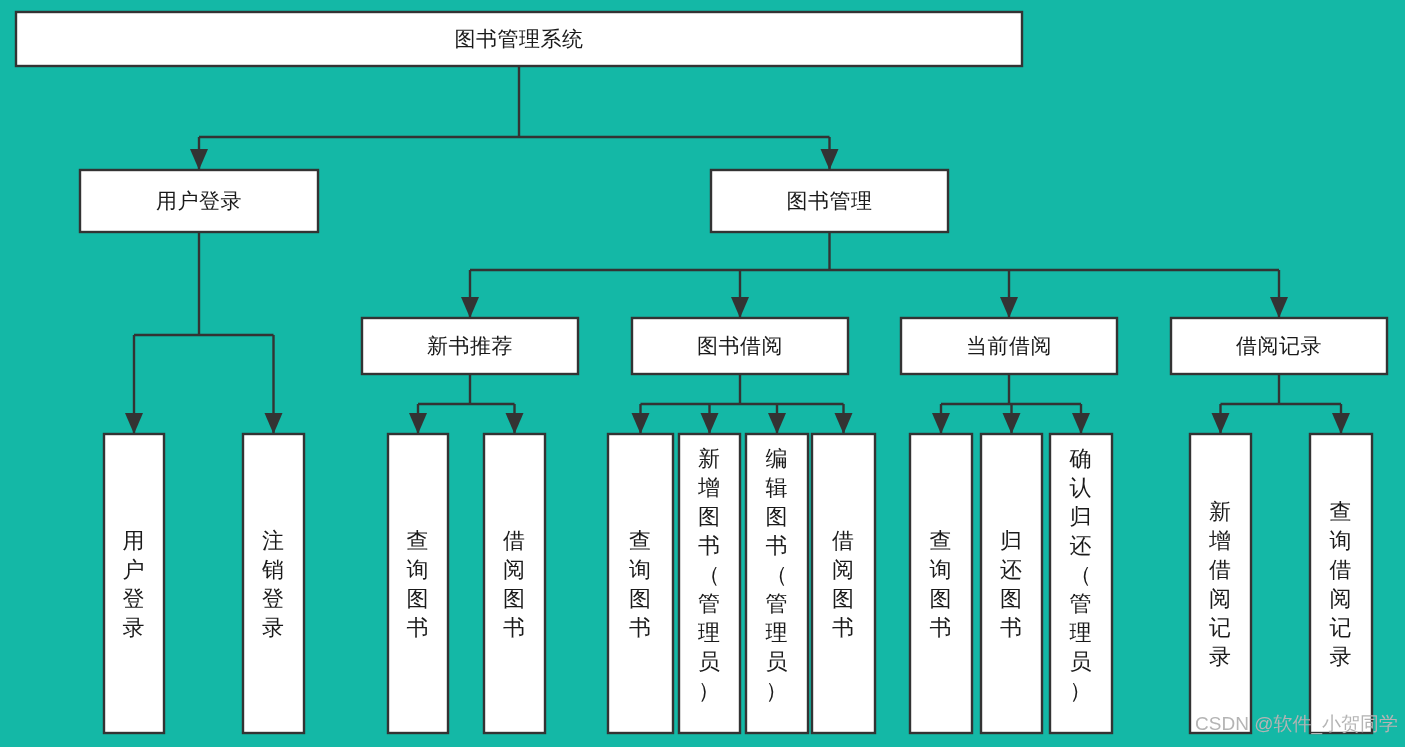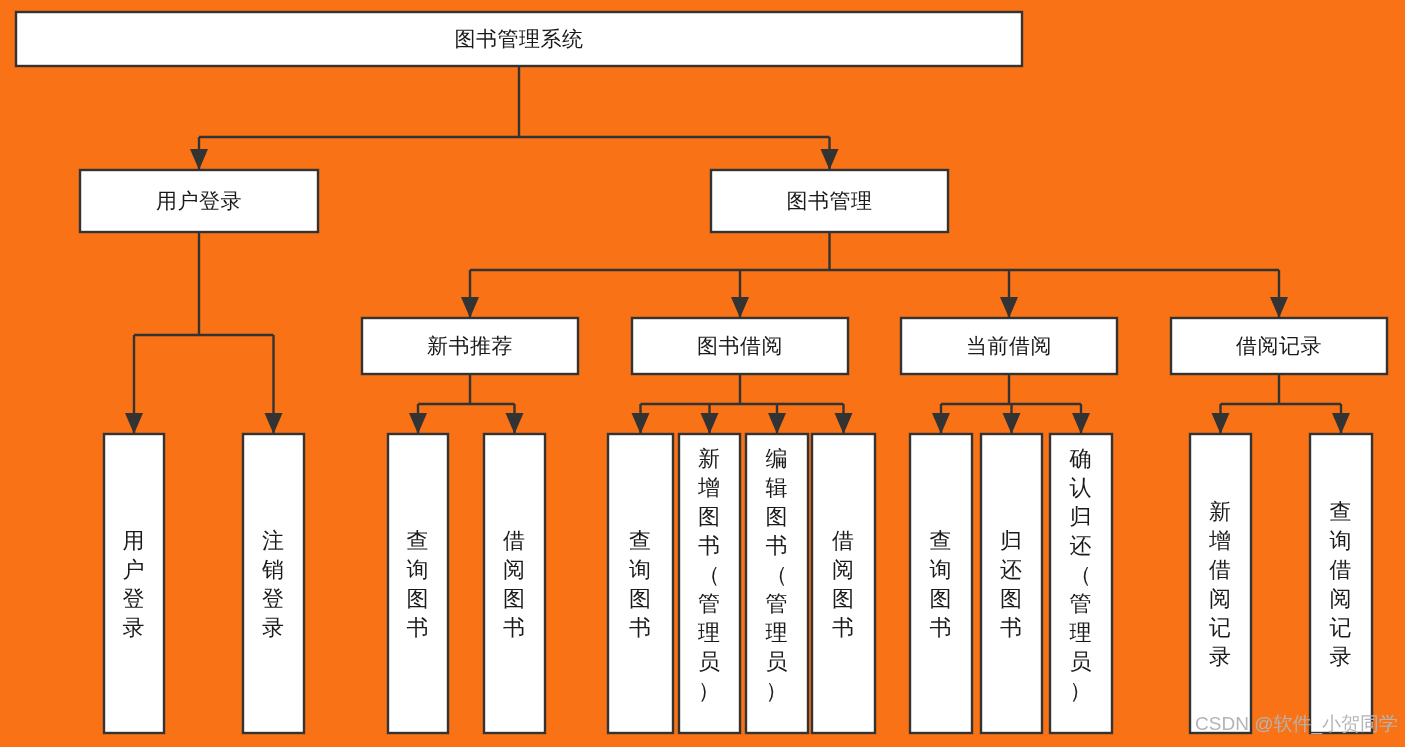--- a/index.html
+++ b/index.html
@@ -11,21 +11,21 @@
   body {
     width: 1405px;
     height: 747px;
     font-family: "Liberation Sans", "DejaVu Sans", sans-serif;
     overflow: hidden;
   }
   #diagram-root {
     position: relative;
     width: 1405px;
     height: 747px;
-    background: #f97316;
+    background: #14b8a6;
   }
   svg.flow-svg {
     position: absolute;
     left: 0;
     top: 0;
     width: 1405px;
     height: 747px;
     display: block;
   }
   .node-box {

